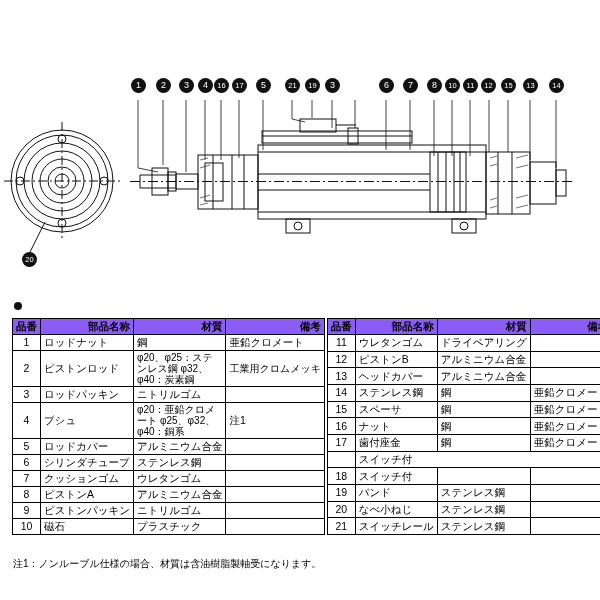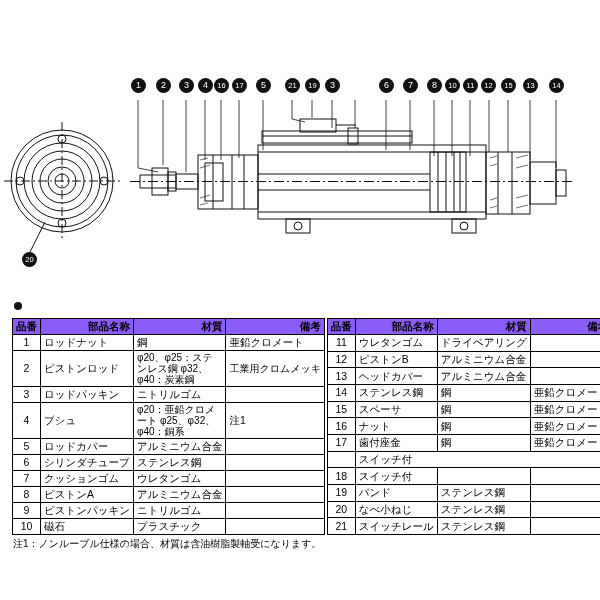--- a/index.html
+++ b/index.html
@@ -42,21 +42,21 @@
   .tbl-left col.c1{width:26px;}
   .tbl-left col.c2{width:78px;}
   .tbl-left col.c3{width:96px;}
   .tbl-left col.c4{width:86px;}
   .tbl-right col.c1{width:26px;}
   .tbl-right col.c2{width:80px;}
   .tbl-right col.c3{width:94px;}
   .tbl-right col.c4{width:86px;}
   td.tiny{font-size:10px;}
   td.multi{white-space:normal;line-height:11px;font-size:10px;height:auto;padding:1px 3px;}
-  .footnote{position:absolute;left:13px;top:537px;font-size:10px;}
+  .footnote{position:absolute;left:13px;top:557px;font-size:10px;}
 </style>
 </head>
 <body>
 
 <div class="page">
 
   <div class="drawing">
     <svg width="600" height="292">
       <g stroke="#111" fill="none" stroke-width="1">
 

